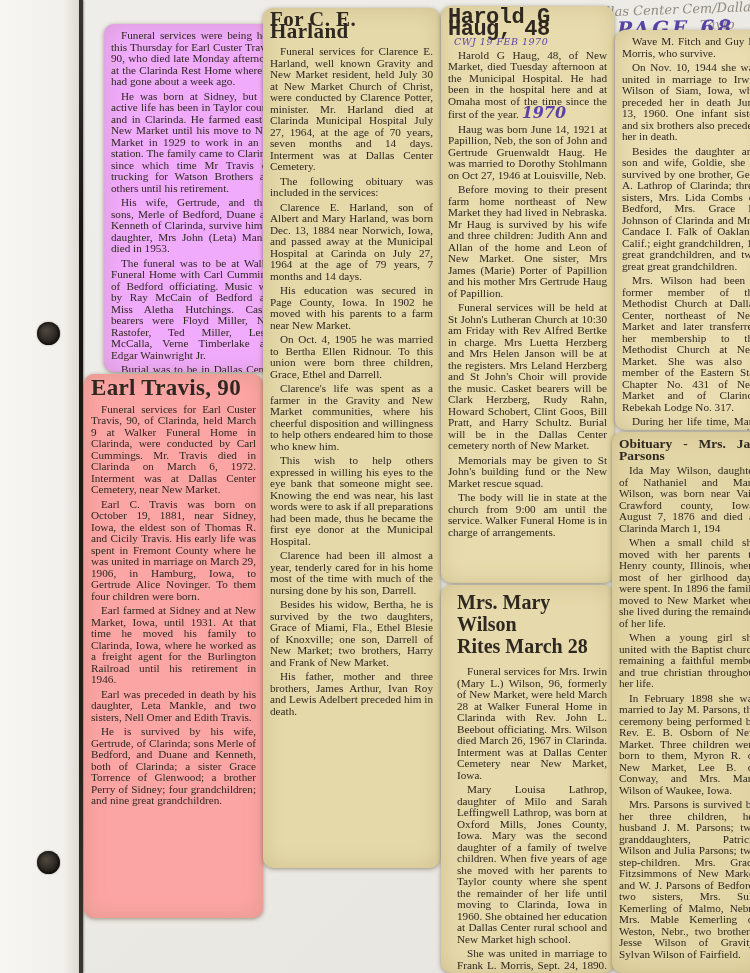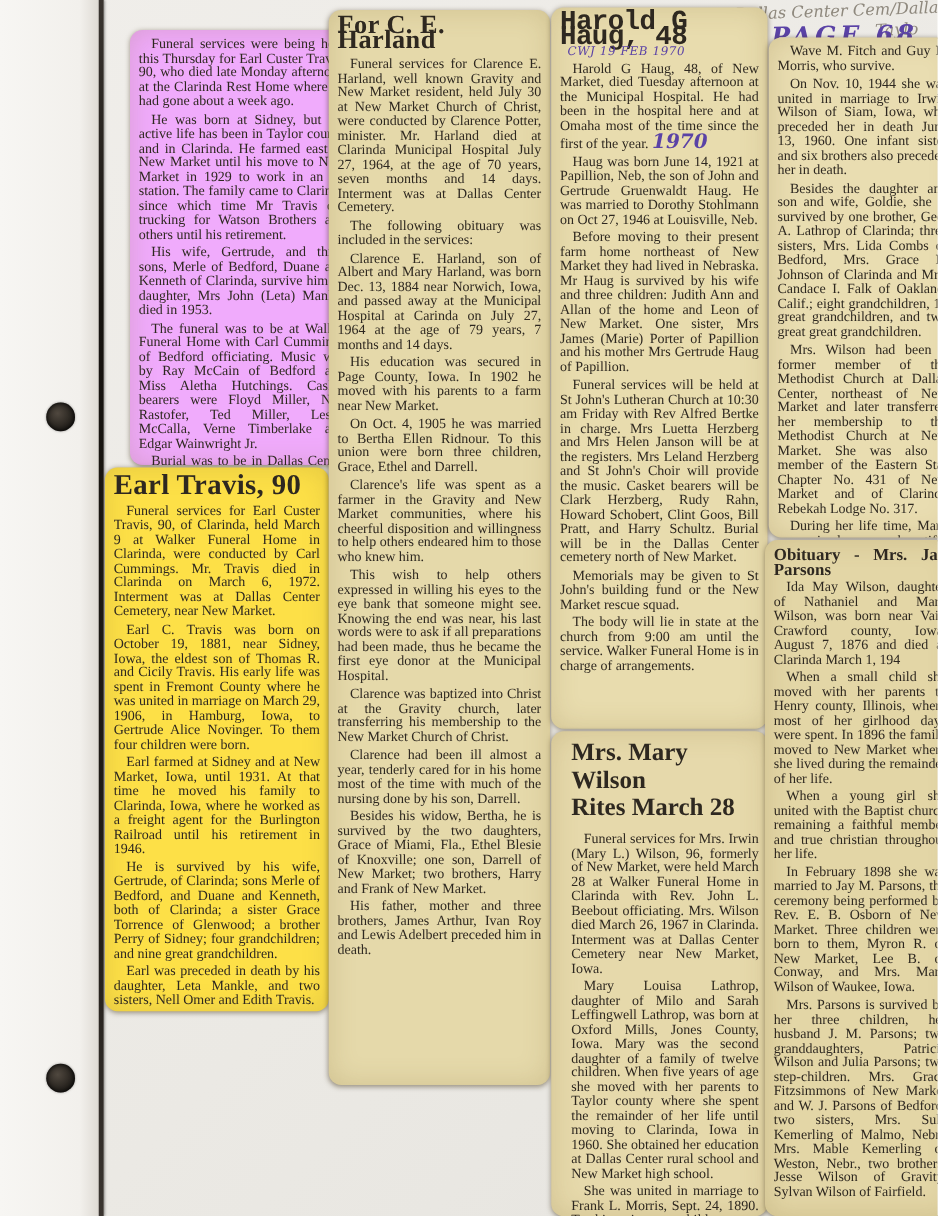--- a/index.html
+++ b/index.html
@@ -19,21 +19,21 @@
   .clipping{
     position:absolute;background:#e7dcb0;color:#2e2820;
     padding:6px 7px;box-sizing:border-box;overflow:hidden;
     font-size:11.2px;line-height:11.5px;text-align:justify;
     box-shadow:0 1px 4px rgba(70,55,30,.5), inset 0 0 22px rgba(125,98,42,.20);
     border-radius:10px;
   }
   .clipping p{margin:0 0 3px;text-indent:10px;}
   .clipping h2{font-family:"Liberation Serif",serif;font-weight:bold;text-align:left;}
   #clipA{left:84px;top:24px;width:179px;height:348px;background:#f0abfc;margin-left:20px;}
-  #clipB{left:84px;top:374px;width:179px;height:435px;background:#fde047;}
+  #clipB{left:84px;top:374px;width:179px;height:544px;background:#fca5a5;}
   #clipB h2{font-size:23px;margin:2px 0 10px;letter-spacing:.3px;}
   #clipC{left:263px;top:8px;width:177px;height:860px;background:#e5d9aa;}
   #clipC h2{font-size:21px;margin:0 0 9px;letter-spacing:.4px;}
   #clipD{left:441px;top:6px;width:173px;height:577px;background:#e8dcae;}
   #clipD h2{font-family:Liberation Mono, monospace;font-size:22px;
     letter-spacing:-.5px;margin:0 0 1px;}
   #clipE{left:441px;top:585px;width:173px;height:388px;background:#e6d9ab;padding-left:16px;}
   #clipE h2{font-size:20px;line-height:22px;margin:0 0 9px;}
   #clipF{left:615px;top:30px;width:150px;height:400px;background:#e9ddb1;}
   #clipG{left:612px;top:432px;width:152px;height:541px;background:#e3d6a6;}
@@ -66,34 +66,33 @@
   <p>His wife, Gertrude, and three sons, Merle of Bedford, Duane and Kenneth of Clarinda, survive him. A daughter, Mrs John (Leta) Mankle died in 1953.</p>
   <p>The funeral was to be at Walker Funeral Home with Carl Cummings of Bedford officiating. Music was by Ray McCain of Bedford and Miss Aletha Hutchings. Casket bearers were Floyd Miller, Neil Rastofer, Ted Miller, Leslie McCalla, Verne Timberlake and Edgar Wainwright Jr.</p>
   <p>Burial was to be in Dallas Center cemetery.</p>
 </div>
 
 <div class="clipping" id="clipB">
   <h2>Earl Travis, 90</h2>
   <p>Funeral services for Earl Custer Travis, 90, of Clarinda, held March 9 at Walker Funeral Home in Clarinda, were conducted by Carl Cummings. Mr. Travis died in Clarinda on March 6, 1972. Interment was at Dallas Center Cemetery, near New Market.</p>
   <p>Earl C. Travis was born on October 19, 1881, near Sidney, Iowa, the eldest son of Thomas R. and Cicily Travis. His early life was spent in Fremont County where he was united in marriage on March 29, 1906, in Hamburg, Iowa, to Gertrude Alice Novinger. To them four children were born.</p>
   <p>Earl farmed at Sidney and at New Market, Iowa, until 1931. At that time he moved his family to Clarinda, Iowa, where he worked as a freight agent for the Burlington Railroad until his retirement in 1946.</p>
+  <p>Earl was preceded in death by his daughter, Leta Mankle, and two sisters, Nell Omer and Edith Travis.</p>
   <p>He is survived by his wife, Gertrude, of Clarinda; sons Merle of Bedford, and Duane and Kenneth, both of Clarinda; a sister Grace Torrence of Glenwood; a brother Perry of Sidney; four grandchildren; and nine great grandchildren.</p>
-  <p>Earl was preceded in death by his daughter, Leta Mankle, and two sisters, Nell Omer and Edith Travis.</p>
 </div>
 
 <div class="clipping" id="clipC">
   <h2>For C. E. Harland</h2>
   <p>Funeral services for Clarence E. Harland, well known Gravity and New Market resident, held July 30 at New Market Church of Christ, were conducted by Clarence Potter, minister. Mr. Harland died at Clarinda Municipal Hospital July 27, 1964, at the age of 70 years, seven months and 14 days. Interment was at Dallas Center Cemetery.</p>
   <p>The following obituary was included in the services:</p>
   <p>Clarence E. Harland, son of Albert and Mary Harland, was born Dec. 13, 1884 near Norwich, Iowa, and passed away at the Municipal Hospital at Carinda on July 27, 1964 at the age of 79 years, 7 months and 14 days.</p>
   <p>His education was secured in Page County, Iowa. In 1902 he moved with his parents to a farm near New Market.</p>
   <p>On Oct. 4, 1905 he was married to Bertha Ellen Ridnour. To this union were born three children, Grace, Ethel and Darrell.</p>
   <p>Clarence's life was spent as a farmer in the Gravity and New Market communities, where his cheerful disposition and willingness to help others endeared him to those who knew him.</p>
   <p>This wish to help others expressed in willing his eyes to the eye bank that someone might see. Knowing the end was near, his last words were to ask if all preparations had been made, thus he became the first eye donor at the Municipal Hospital.</p>
-  <p>Clarence was baptized into Christ at the Gravity church, later transferring his membership to the New Market Church of Christ.</p>
   <p>Clarence had been ill almost a year, tenderly cared for in his home most of the time with much of the nursing done by his son, Darrell.</p>
   <p>Besides his widow, Bertha, he is survived by the two daughters, Grace of Miami, Fla., Ethel Blesie of Knoxville; one son, Darrell of New Market; two brothers, Harry and Frank of New Market.</p>
   <p>His father, mother and three brothers, James Arthur, Ivan Roy and Lewis Adelbert preceded him in death.</p>
 </div>
 
 <div class="clipping" id="clipD">
   <h2>Harold G Haug, 48</h2>
   <div class="ink cwj-note">CWJ 19 FEB 1970</div>
   <p>
     <span>Harold G Haug, 48, of New Market, died Tuesday afternoon at the Municipal Hospital. He had been in the hospital here and at Omaha most of the time since the first of the year.</span>

